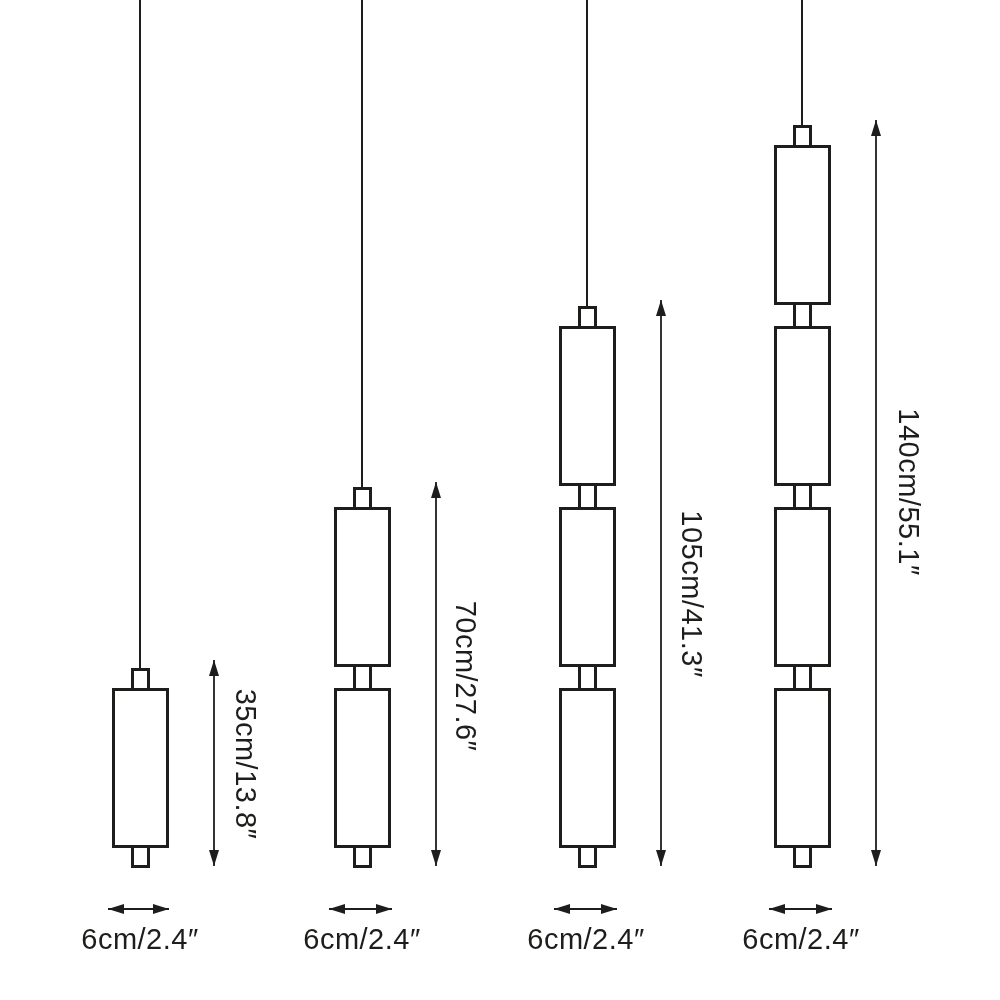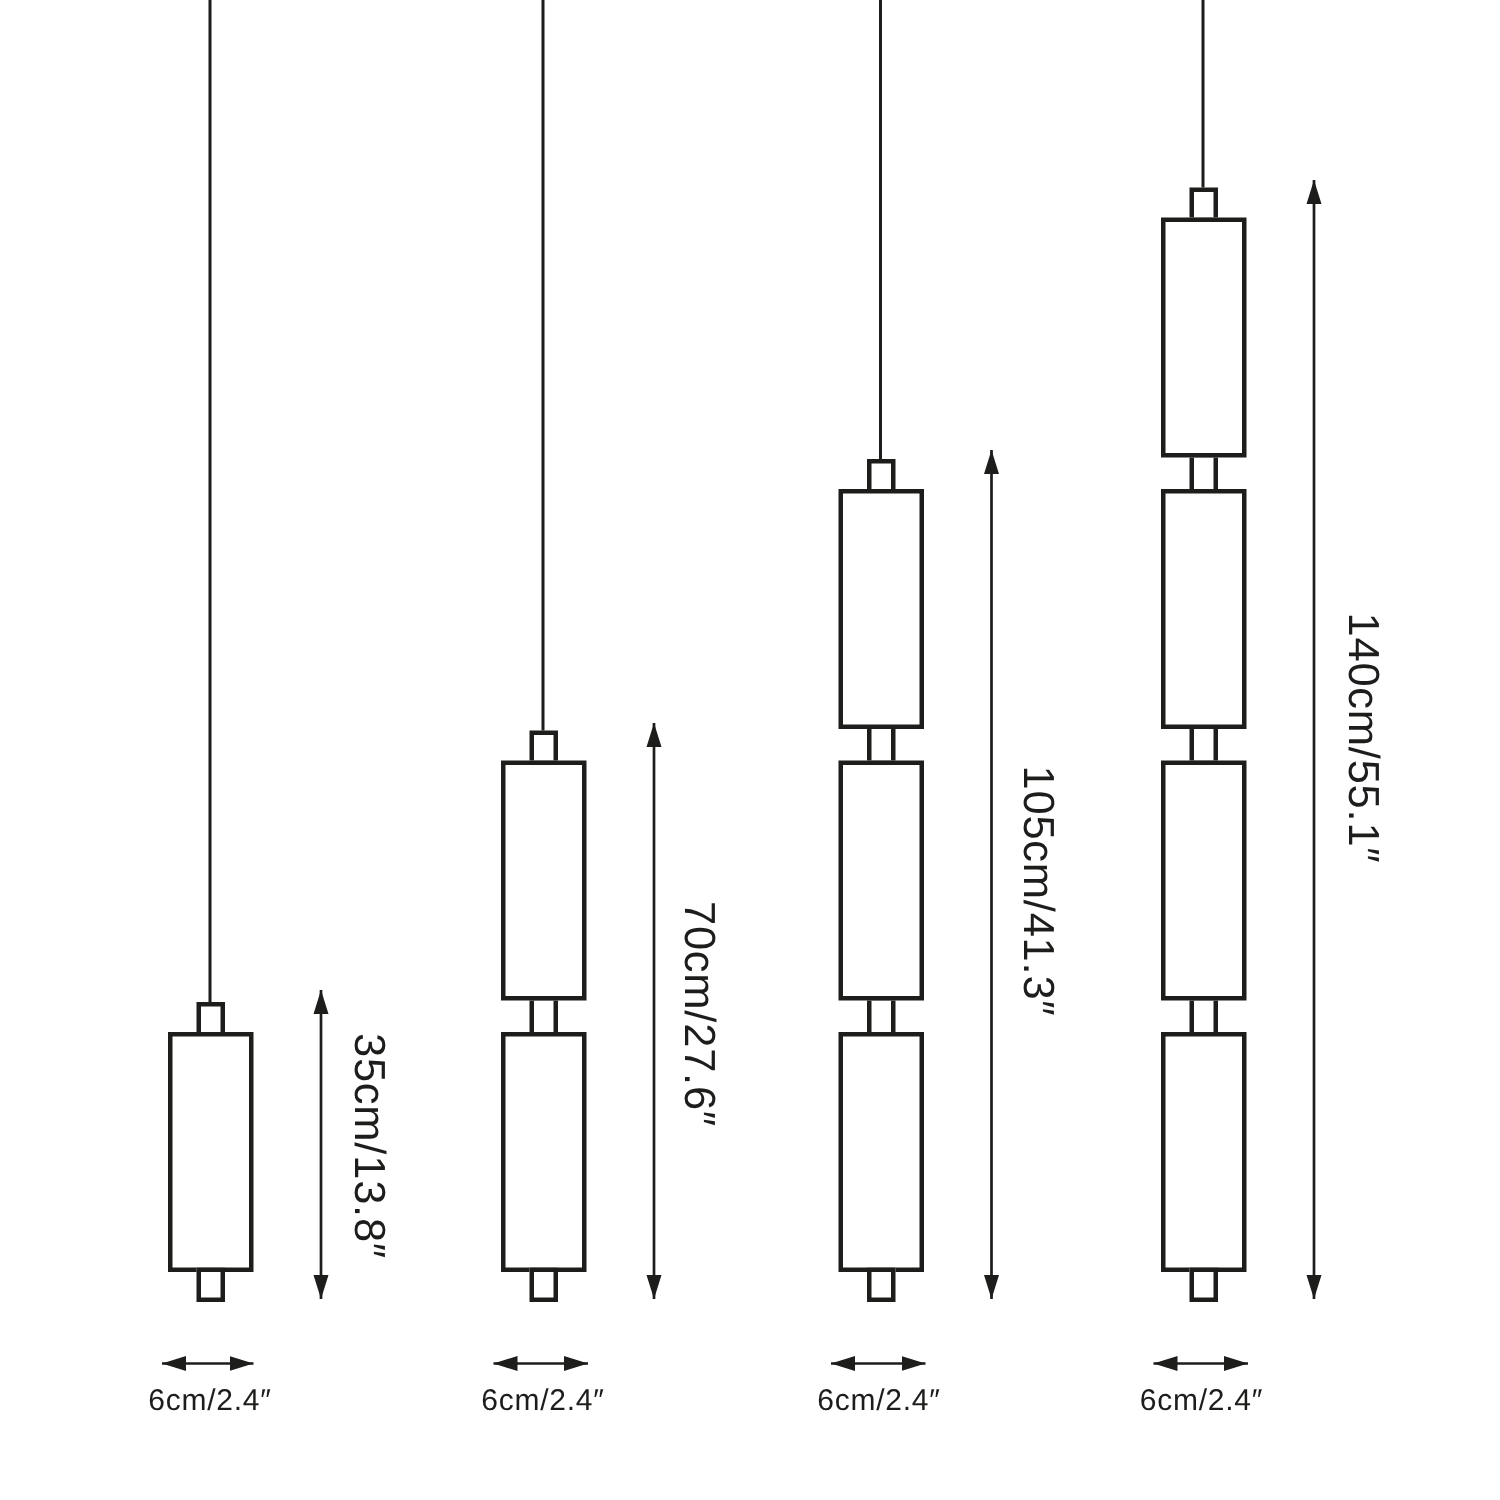--- a/index.html
+++ b/index.html
@@ -41,21 +41,21 @@
     position: absolute;
     transform: translate(-50%, -50%) rotate(90deg);
     font-size: 29px;
     letter-spacing: 0.5px;
     color: #1d1d1b;
     white-space: nowrap;
   }
   .dim-h {
     position: absolute;
     transform: translateX(-50%);
-    font-size: 20px;
+    font-size: 29px;
     letter-spacing: 0.5px;
     color: #1d1d1b;
     white-space: nowrap;
   }
 </style>
 </head>
 <body>
 
 <div class="stage">
 

